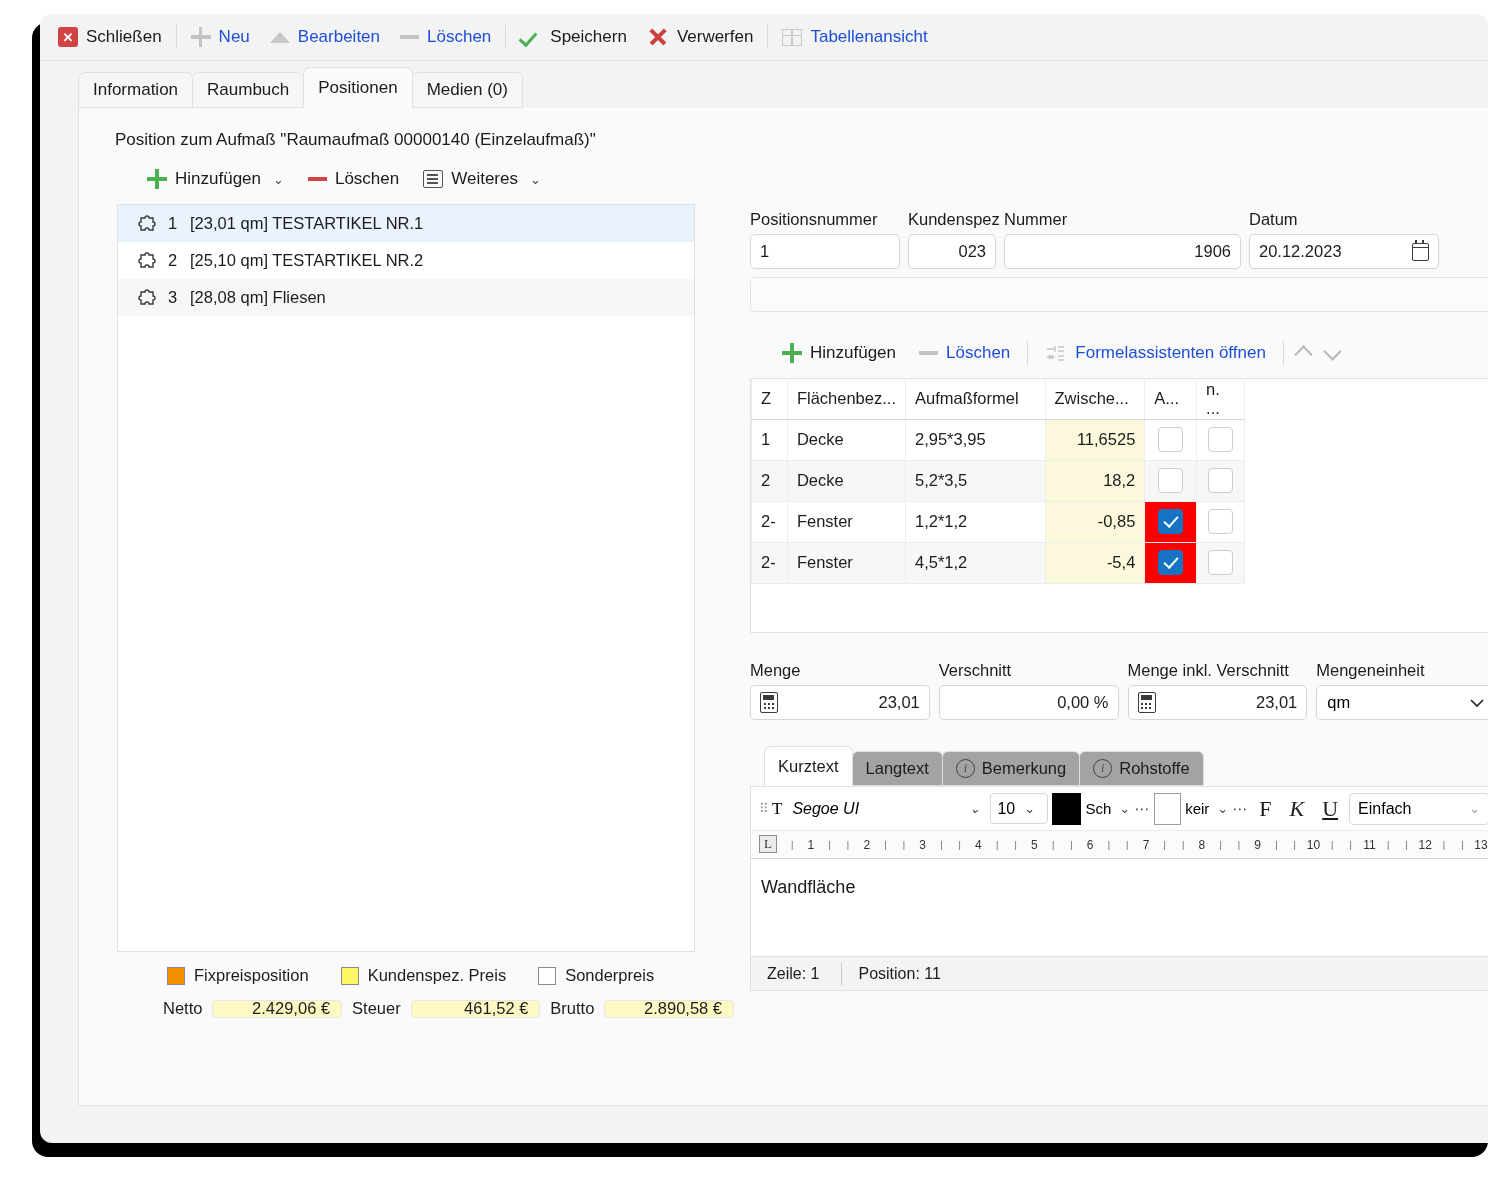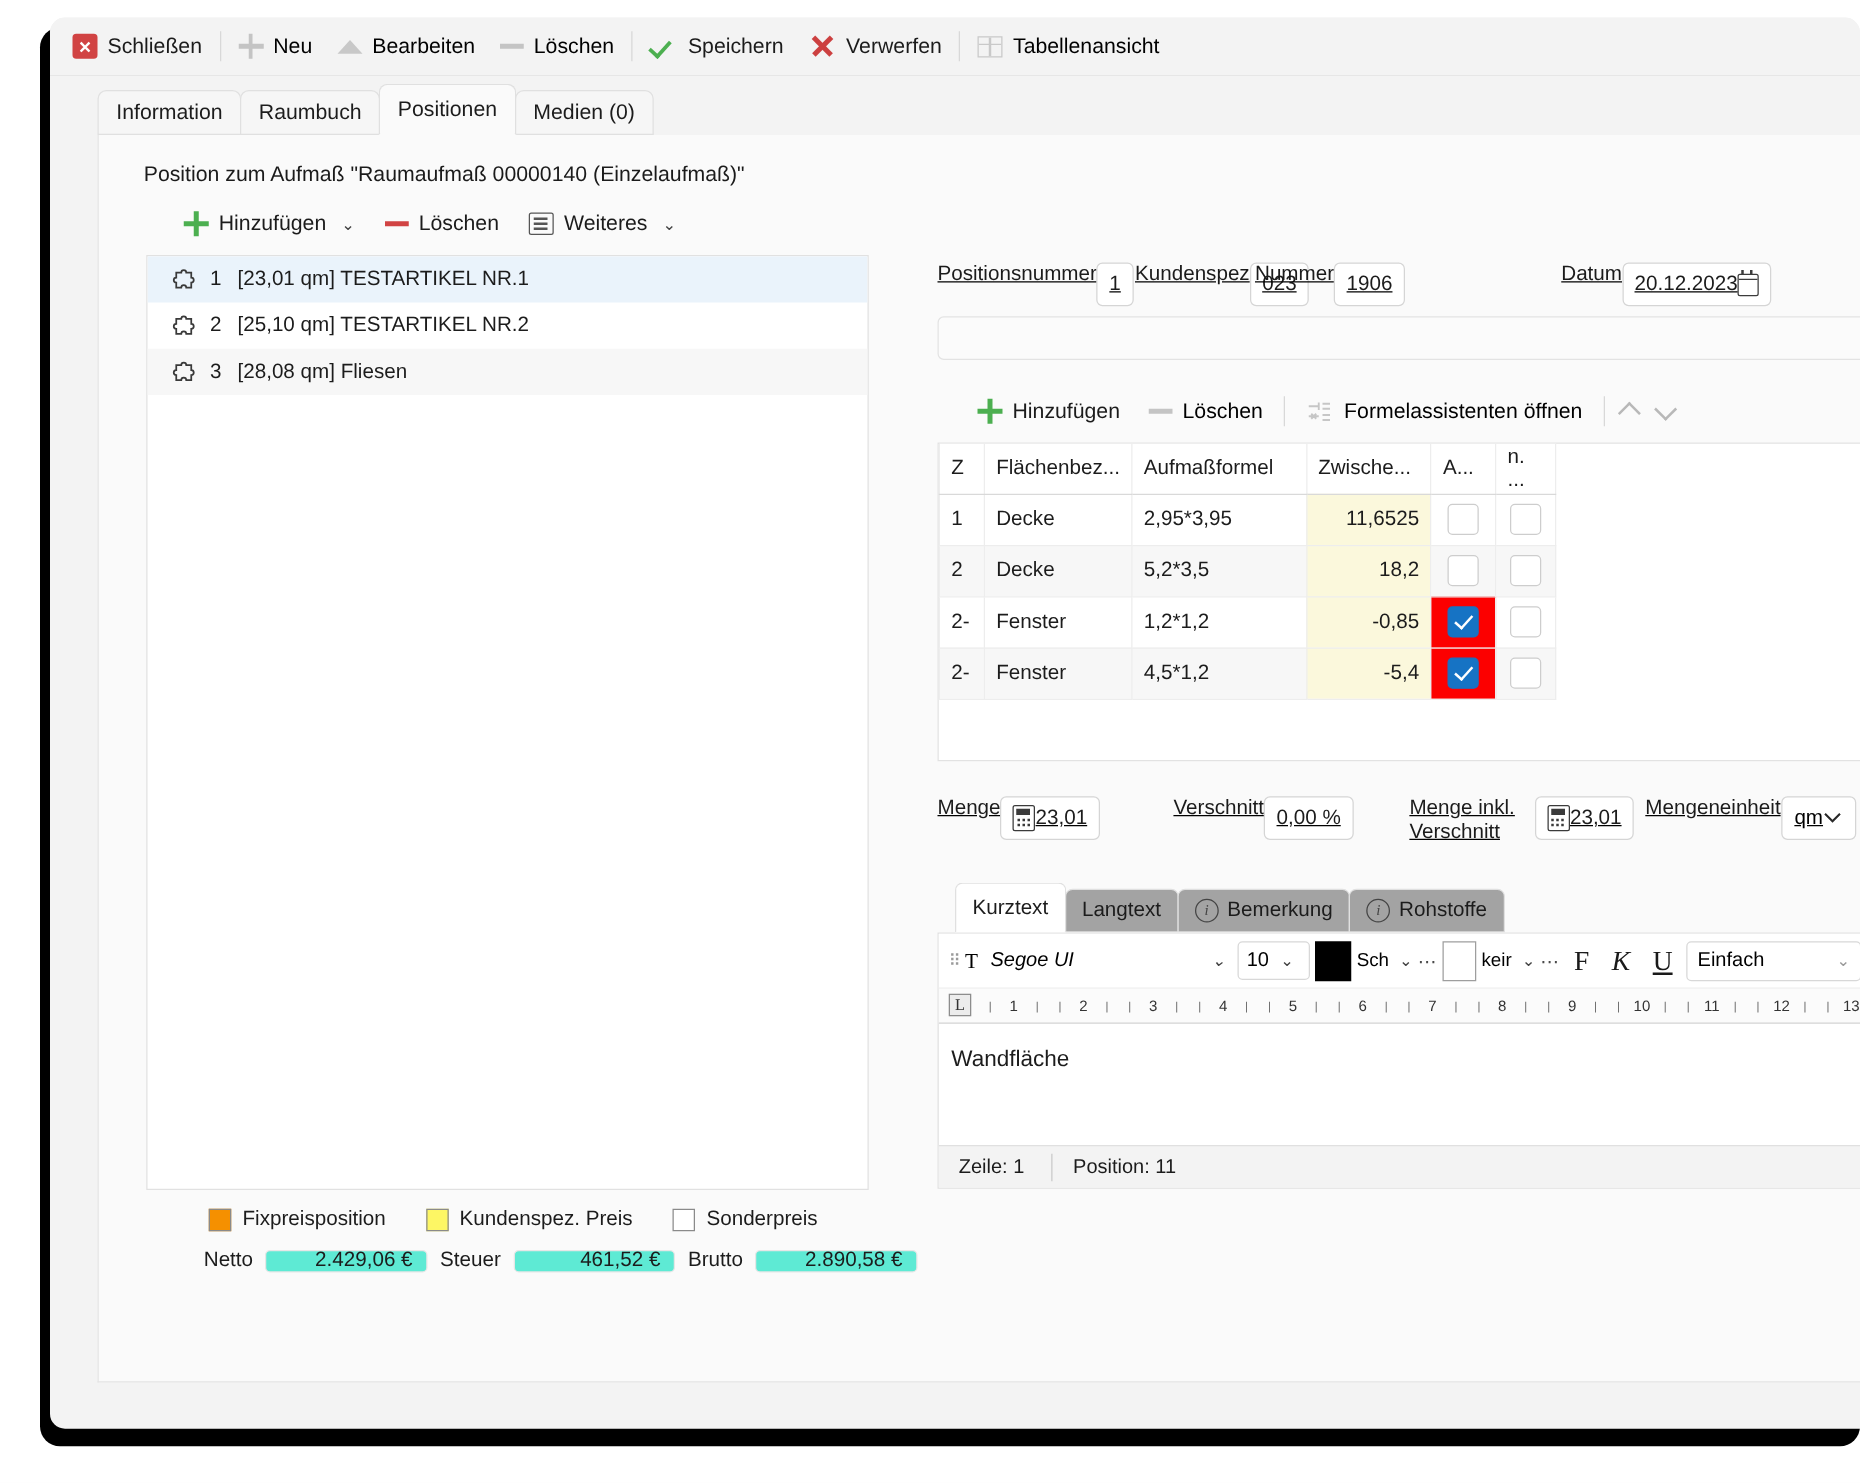--- a/index.html
+++ b/index.html
@@ -77,21 +77,21 @@
     border-bottom: 1px solid #e6e6e6;
   }
   .cmd {
     display: flex; align-items: center; gap: 8px;
     padding: 5px 10px;
     font-size: 17px;
     color: #1b1b1b;
     cursor: default;
     white-space: nowrap;
   }
-  .cmd.disabled { color: #000000; }
+  .cmd.disabled { color: #1d4ed8; }
   .cmd-sep {
     width: 1px; height: 24px; background: #d8d8d8; margin: 0 4px;
   }
 
   .ic-close-sq {
     width: 20px; height: 20px; border-radius: 3px;
     background: #d14343; color: #fff;
     display: flex; align-items: center; justify-content: center;
     font-size: 13px; font-weight: bold; line-height: 1;
   }
@@ -257,33 +257,33 @@
   .sw.white  { background: #ffffff; }
   .legend .gap { width: 14px; }
 
   .totals {
     display: flex; align-items: center; gap: 10px;
     padding: 14px 0 0 46px;
     font-size: 16.5px; color: #1c1c1c;
   }
   .tfield {
     width: 133px; height: 18px;
-    background: #5eead4;
+    background: #fef9c3;
     border: 1px solid #e6e6e6;
     border-radius: 4px;
     display: flex; align-items: center; justify-content: flex-end;
     padding-right: 11px;
     font-size: 16.5px;
   }
 
   
   .rightcol { width: 762px; padding-left: 16px; }
 
   .fieldrow { display: flex; gap: 8px; padding-top: 6px; }
-  .fgroup { display: flex; flex-direction: row; text-decoration: underline; }
+  .fgroup { display: flex; flex-direction: column; }
   .flabel { font-size: 16.5px; color: #1b1b1b; padding-bottom: 5px; }
   .finput {
     height: 35px;
     background: #fff;
     border: 1px solid #d5d5d5;
     border-radius: 5px;
     display: flex; align-items: center;
     padding: 0 9px;
     font-size: 16.5px; color: #1c1c1c;
   }

